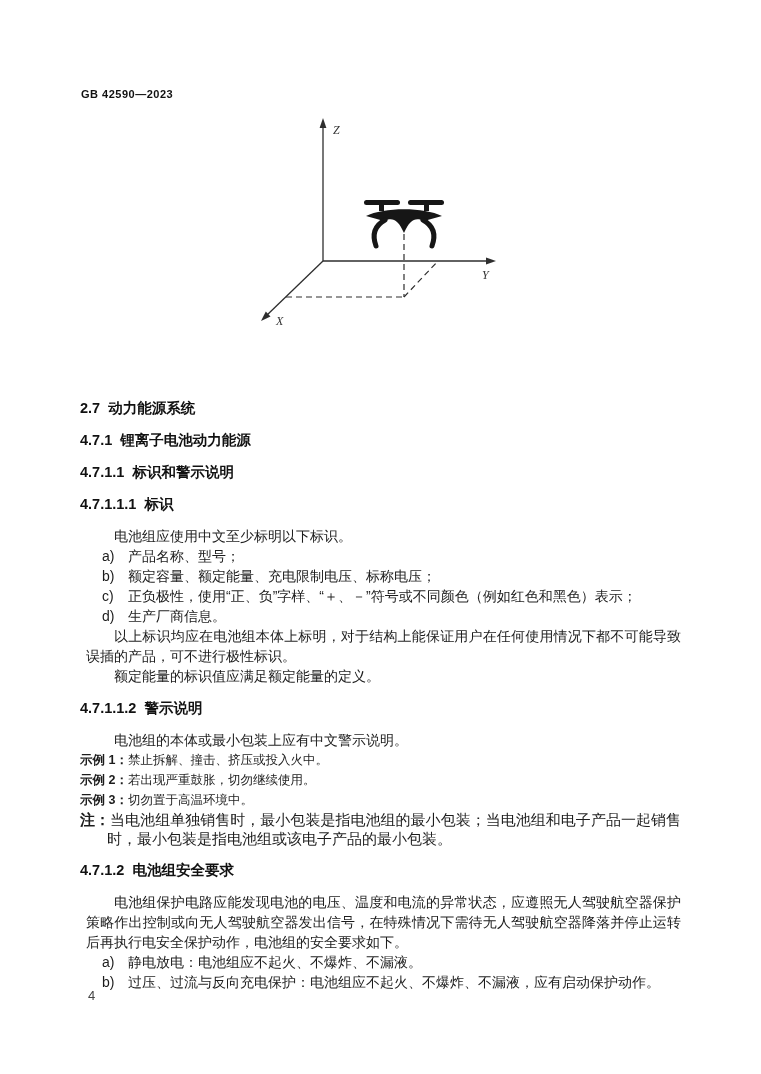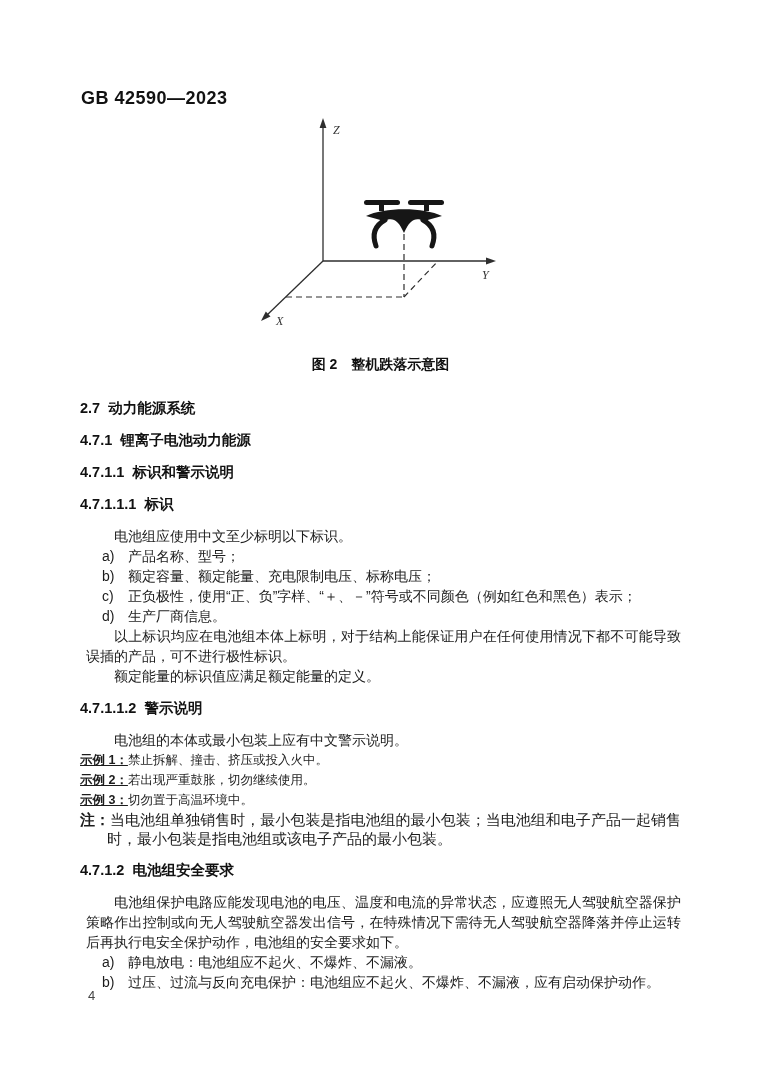--- a/index.html
+++ b/index.html
@@ -7,21 +7,21 @@
     position:relative;
     width:761px;height:1074px;
     background:#ffffff;
     font-family:"Liberation Sans","DejaVu Sans",sans-serif;
     color:#1c1c1c;
     overflow:hidden;
     margin:0 auto;
   }
   .std-header{
     position:absolute;left:81px;top:88px;
-    font-weight:700;font-size:18px;letter-spacing:.5px;
+    font-weight:700;font-size:11px;letter-spacing:.5px;
     color:#111;
   }
   .figure-wrap{position:absolute;left:253px;top:116px;width:290px;height:236px;}
   .fig-caption{
     position:absolute;left:0;top:356px;width:761px;
     text-align:center;font-weight:700;font-size:14px;
     white-space:pre-wrap;color:#111;
   }
   .content{
     position:absolute;left:80px;top:394px;width:601px;
@@ -31,21 +31,21 @@
   .heading{
     font-weight:700;font-size:14.5px;line-height:20px;
     margin:12px 0;white-space:pre-wrap;color:#111;
   }
   .heading:first-child{margin-top:4px;}
   .para{text-indent:2em;text-align:justify;margin-left:6px;}
   .item{display:flex;}
   .item .lab{flex:none;margin-left:22px;width:26px;}
   .item .tx{flex:1;}
   .example{font-size:12.5px;line-height:20px;}
-  .example .lab{font-weight:700;white-space:pre-wrap;text-decoration:underline;}
+  .example .lab{font-weight:700;white-space:pre-wrap;}
   .note{
     font-size:15px;line-height:19px;
     padding-left:27px;text-indent:-27px;text-align:justify;
   }
   .note .lab{font-weight:700;}
   .page-number{
     position:absolute;left:88px;top:988px;
     font-size:13px;color:#444;
   }
   svg .axis-label{
@@ -93,21 +93,20 @@
         <rect x="155" y="84" width="36" height="5" rx="2.5"></rect>
         <rect x="126" y="89" width="5" height="6"></rect>
         <rect x="171" y="89" width="5" height="6"></rect>
         <path d="M113 100 C 131 91, 171 91, 189 100 L 171 105 C 163 101, 157 103, 151 117 C 145 103, 139 101, 131 105 Z"></path>
         <path d="M132 104 C 121 110, 119 119, 123 130" fill="none" stroke="#161616" stroke-width="5" stroke-linecap="round"></path>
         <path d="M170 104 C 181 110, 183 119, 179 130" fill="none" stroke="#161616" stroke-width="5" stroke-linecap="round"></path>
       </g>
     </svg>
   </div>
 
-  <div class="fig-caption">图 2　整机跌落示意图</div>
 
   <div class="content" id="content">
       <div class="blk heading">2.7  动力能源系统</div>
       <div class="blk heading">4.7.1  锂离子电池动力能源</div>
       <div class="blk heading">4.7.1.1  标识和警示说明</div>
       <div class="blk heading">4.7.1.1.1  标识</div>
       <div class="blk para">电池组应使用中文至少标明以下标识。</div>
       <div class="blk item">
         <span class="lab">a)</span>
         <span class="tx">产品名称、型号；</span>

